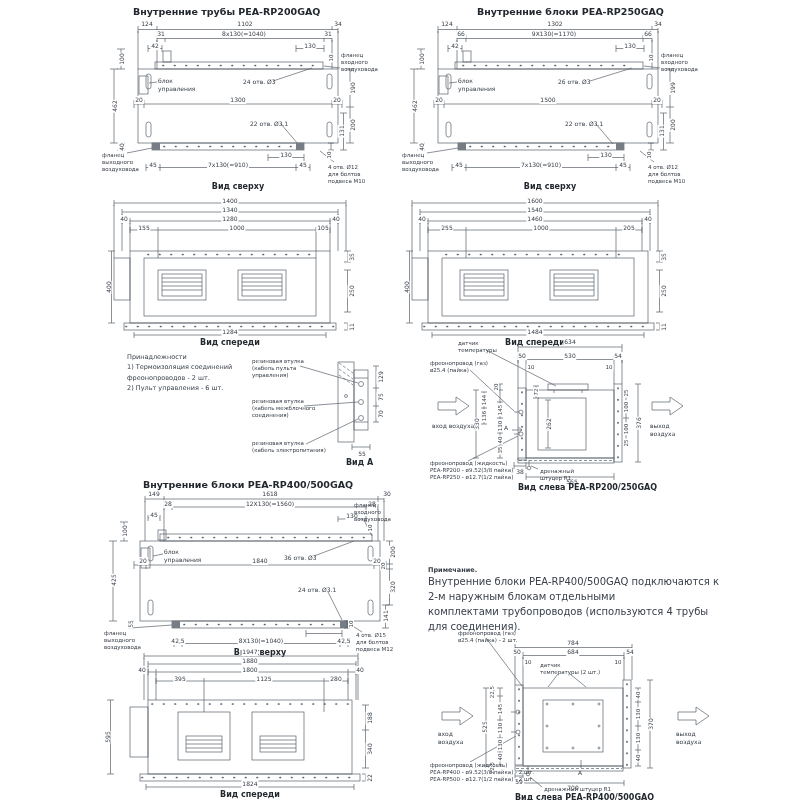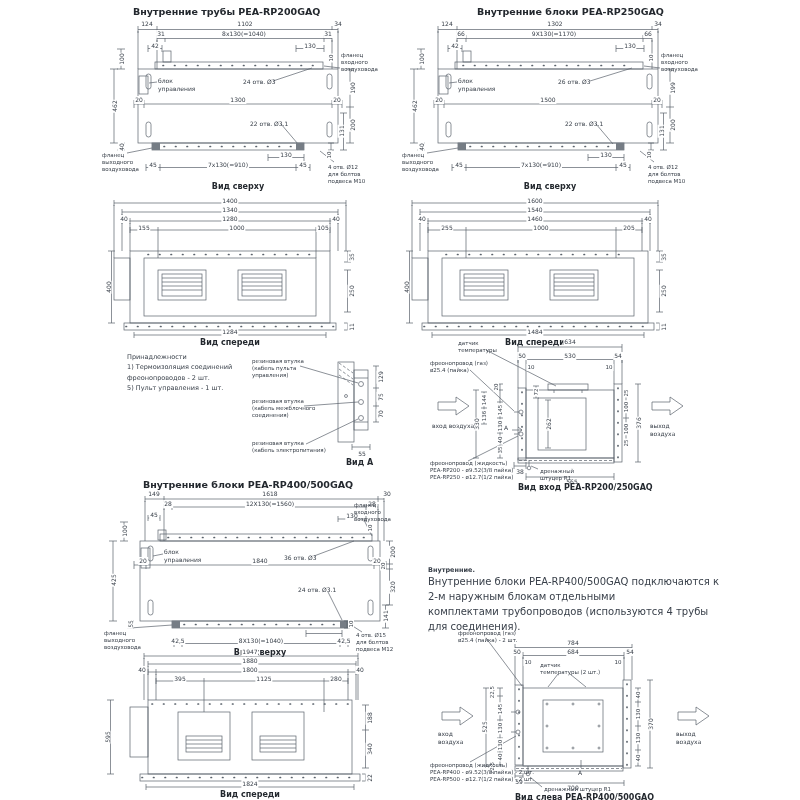--- a/index.html
+++ b/index.html
@@ -242,21 +242,21 @@
   <div class="vd" style="left:263px;top:61px;">35</div>
   <div class="vd" style="left:263px;top:95px;">250</div>
   <div class="vd" style="left:263px;top:131px;">11</div>
   <div class="lbl c" style="left:135px;top:132px;">1484</div>
   <div class="lbl cap c" style="left:135px;top:142px;">Вид спереди</div>
 </div>
 
 <div class="lbl" style="left:127px;top:352px;width:160px;font-size:6.5px;line-height:1.6;">Принадлежности
 1) Термоизоляция соединений
 фреонопроводов - 2 шт.
-5) Пульт управления - 1 шт.</div>
+2) Пульт управления - 6 шт.</div>
 
 <div class="draw" style="left:252px;top:356px;width:140px;height:112px;">
   <svg width="140" height="112">
     <rect x="86" y="6" width="16" height="80"></rect>
     <path class="hatch" d="M87 7l14 10 M87 13l14 10 M87 19l14 10"></path>
     <rect x="102" y="14" width="14" height="60"></rect>
     <path d="M102 22h14 M102 66h14"></path>
     <circle cx="109" cy="28" r="2.5"></circle>
       <circle cx="109" cy="46" r="2.5"></circle>
       <circle cx="109" cy="62" r="2.5"></circle>
@@ -345,21 +345,21 @@
   <div class="lbl" style="left:74px;top:84px;">A</div>
   <div class="lbl c" style="left:90px;top:128px;">38</div>
   <div class="lbl c" style="left:142px;top:138px;">565</div>
   <div class="lbl" style="left:2px;top:82px;">вход воздуха</div>
   <div class="lbl" style="left:220px;top:82px;">выход воздуха</div>
   <div class="lbl small" style="left:0px;top:120px;">фреонопровод (жидкость)
 PEA-RP200 - ø9.52(3/8 пайка)
 PEA-RP250 - ø12.7(1/2 пайка)</div>
   <div class="lbl small" style="left:110px;top:128px;">дренажный
 штуцер R1</div>
-  <div class="lbl cap" style="left:88px;top:143px;">Вид вход PEA-RP200/250GAQ</div>
+  <div class="lbl cap" style="left:88px;top:143px;">Вид слева PEA-RP200/250GAQ</div>
 </div>
 
 <div class="draw" style="left:100px;top:492px;width:300px;height:164px;">
   <svg width="300" height="164">
     <path d="M45 4v6 M64 4v6 M278 4v6 M284 4v6 M45 7h239"></path>
     <path d="M64 12v6 M72 12v6 M266 12v6 M278 12v6 M64 15h214"></path>
     <path d="M48 23v6 M60 23v6 M48 26h12 M238 24v6 M266 24v6 M238 27h28"></path>
     <path d="M45 9v40 M284 9v40 M64 17v32 M278 17v32"></path>
     <rect x="58" y="38" width="8" height="10"></rect>
     <rect x="60" y="42" width="212" height="7"></rect>
@@ -459,21 +459,21 @@
   <div class="lbl c" style="left:236px;top:25px;">280</div>
   <div class="vd" style="left:7px;top:87px;">595</div>
   <div class="vd" style="left:269px;top:68px;">188</div>
   <div class="vd" style="left:269px;top:99px;">340</div>
   <div class="vd" style="left:269px;top:128px;">22</div>
   <div class="lbl c" style="left:150px;top:130px;">1824</div>
   <div class="lbl cap c" style="left:150px;top:140px;">Вид спереди</div>
 </div>
 
 <div class="abs" style="left:428px;top:566px;width:300px;">
-  <div class="lbl note-t" style="position:static;">Внутренние.</div>
+  <div class="lbl note-t" style="position:static;">Примечание.</div>
   <div class="lbl note-b" style="position:static;">Внутренние блоки PEA-RP400/500GAQ подключаются к 2-м наружным блокам отдельными
 комплектами трубопроводов (используются 4 трубы для соединения).</div>
 </div>
 
 <div class="draw" style="left:430px;top:630px;width:290px;height:170px;">
   <svg width="290" height="170">
     <path d="M85 14v7 M202 14v7 M85 17.5h117"></path>
     <path d="M93 22v7 M194 22v7 M93 25.5h101"></path>
     <path d="M85 19v36 M202 19v31 M93 27v31 M194 27v23"></path>
     <rect x="85" y="55" width="8" height="80"></rect>

